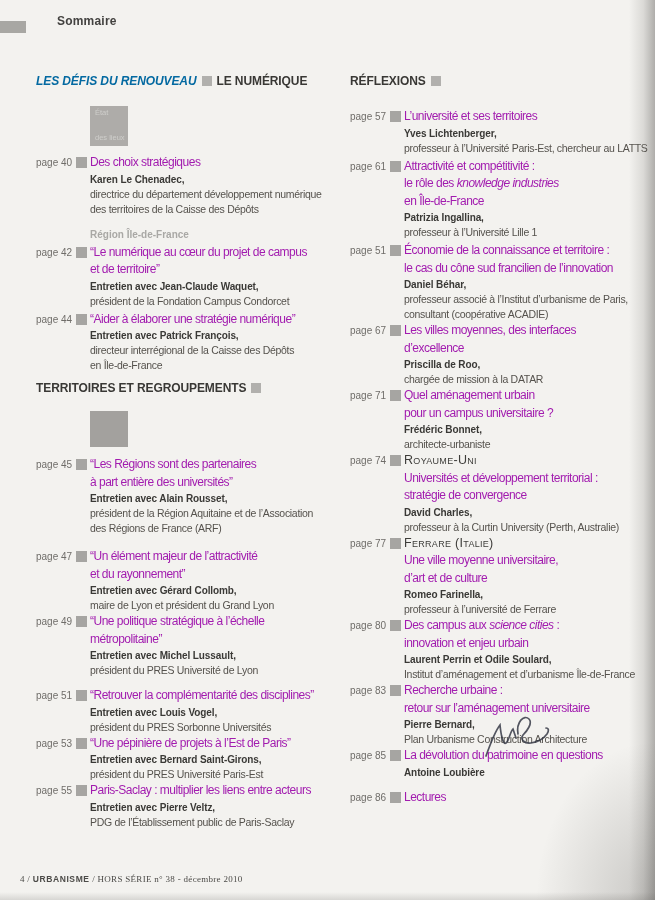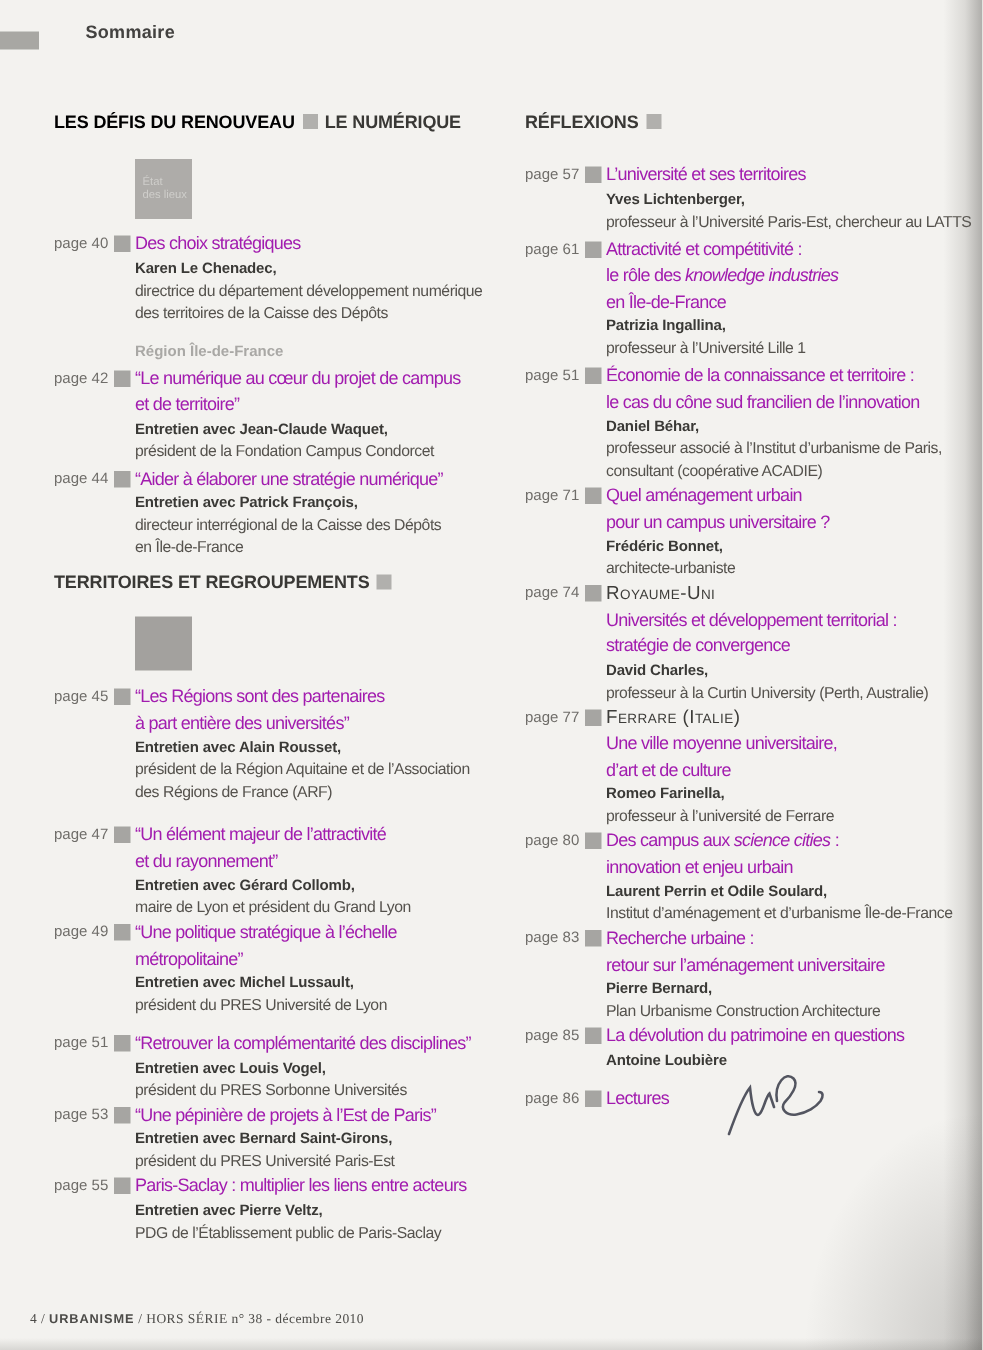--- a/index.html
+++ b/index.html
@@ -19,28 +19,28 @@
 
   .tab { position:absolute; left:0; top:21px; width:26px; height:12px; background:#a8a7a3; }
   .pagetitle { position:absolute; left:57px; top:14px; font-size:12px; font-weight:bold;
     letter-spacing:0.2px; color:#434240; }
 
   .col { position:absolute; top:74px; }
   .col-left  { left:36px;  width:306px; }
   .col-right { left:350px; width:300px; }
 
   .h1row { height:16px; margin-bottom:16px; font-size:12px; font-weight:bold; letter-spacing:-0.1px; white-space:nowrap; }
-  .h-muted { color:#000000; }
+  .h-muted { color:#0369a1;font-style:italic; }
   .h-strong { color:#393835; }
   .hsq { display:inline-block; width:10px; height:10px; background:#b1b0ad; margin:0 5px; vertical-align:-1px; }
   .mb-h2 { margin-bottom:14px; }
   .mb-refl { margin-bottom:18px; }
 
   .badge { margin-left:54px; width:38px; height:40px; background:#aeaca9; margin-bottom:8px;
-    display:flex; flex-direction:column; justify-content:center; padding:3px 0 4px 5px; box-sizing:border-box; }
+    display:flex; flex-direction:column; justify-content:space-between; padding:3px 0 4px 5px; box-sizing:border-box; }
   .badge span { font-size:7.5px; line-height:8.5px; color:#cfcecb; }
 
   .photosq { margin-left:54px; width:38px; height:36px; background:#a3a19e; margin-bottom:9px; }
 
   .regionlbl { margin-left:54px; font-size:10px; font-weight:bold; color:#a9a8a5; height:14px; margin-bottom:1px; }
 
   .entry { display:grid; grid-template-columns:40px 14px 1fr; margin-bottom:14px; }
   .entry .pg { font-size:10px; color:#6f6d69; padding-top:3px; white-space:nowrap; }
   .entry .sq { width:11px; height:11px; background:#a6a5a2; margin-top:3px; }
   .entry .body { min-width:0; }
@@ -219,20 +219,30 @@
       <span class="sq"></span>
       <div class="body">
         <div class="title lines">Économie de la connaissance et territoire :
 le cas du cône sud francilien de l’innovation</div>
         <div class="author">Daniel Béhar,</div>
         <div class="desc lines">professeur associé à l’Institut d’urbanisme de Paris,
 consultant (coopérative ACADIE)</div>
       </div>
     </div>
 
+    <div class="entry mb1">
+      <span class="pg">page 67</span>
+      <span class="sq"></span>
+      <div class="body">
+        <div class="title lines">Les villes moyennes, des interfaces
+d’excellence</div>
+        <div class="author">Priscilla de Roo,</div>
+        <div class="desc lines">chargée de mission à la DATAR</div>
+      </div>
+    </div>
 
     <div class="entry mb1">
       <span class="pg">page 71</span>
       <span class="sq"></span>
       <div class="body">
         <div class="title lines">Quel aménagement urbain
 pour un campus universitaire ?</div>
         <div class="author">Frédéric Bonnet,</div>
         <div class="desc lines">architecte-urbaniste</div>
       </div>

